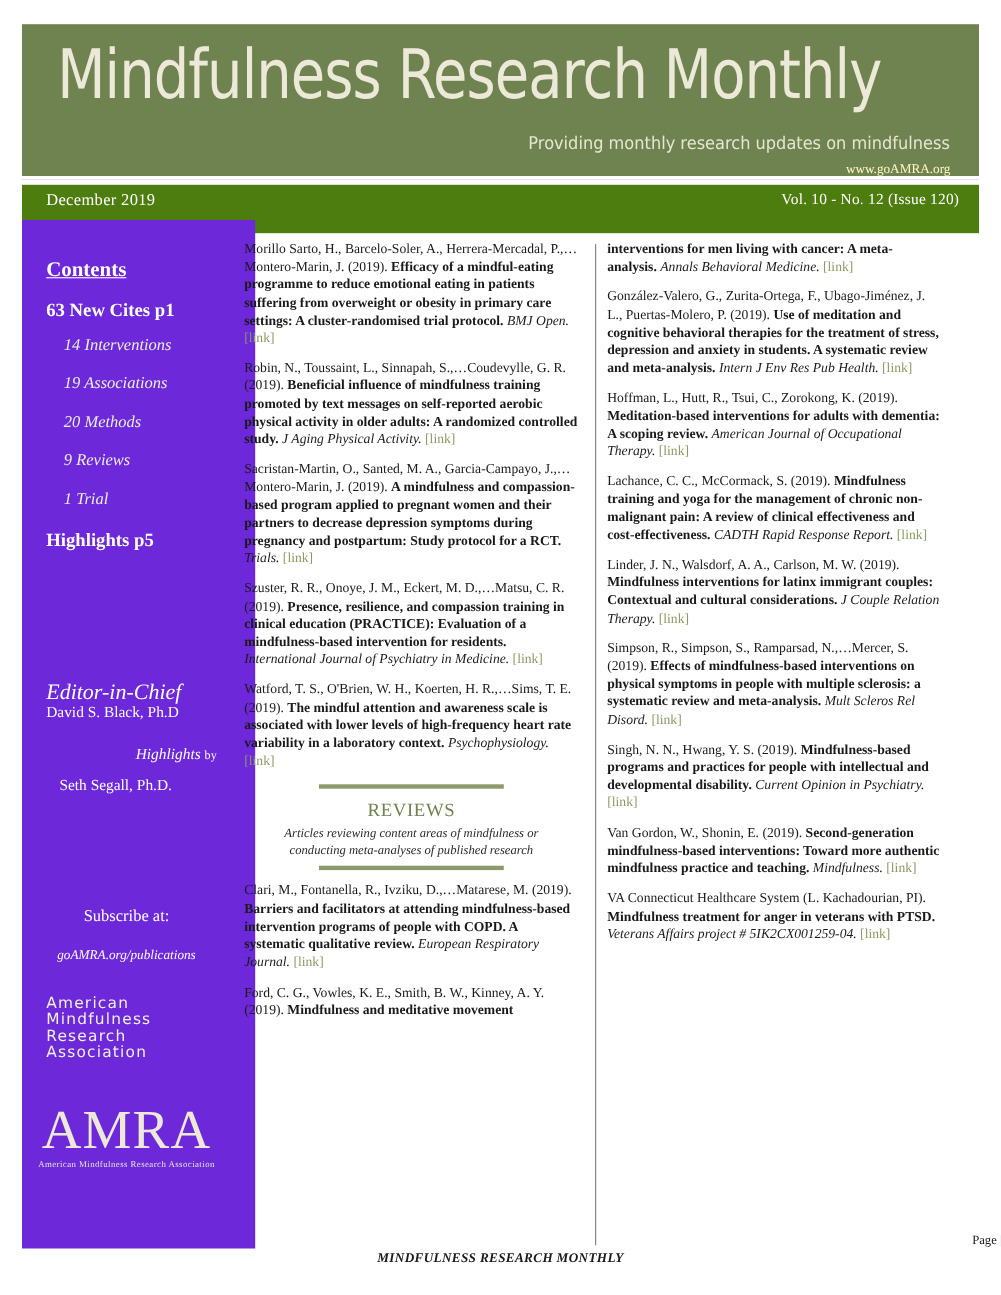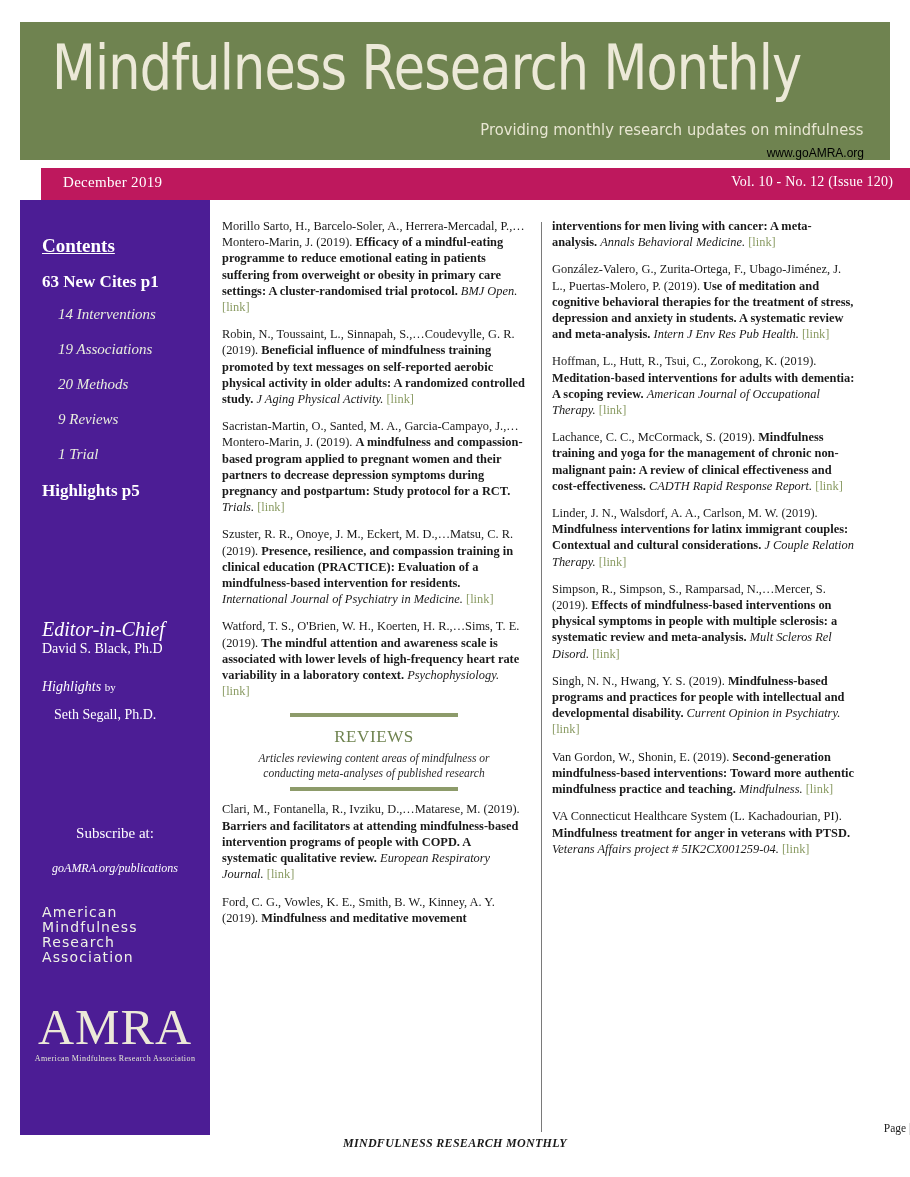--- a/index.html
+++ b/index.html
@@ -31,64 +31,63 @@
   }
   .masthead-tag{
     position:absolute;right:26px;top:98px;
     font-family:"DejaVu Sans", sans-serif;
     font-size:16px;color:#e8e6d2;
     transform:scaleX(0.92);transform-origin:right top;
     white-space:nowrap;
   }
   .masthead-url{
     position:absolute;right:26px;top:124px;
-    font-family:Liberation Sans, sans-serif;
-    font-size:12px;color:#000000;
+    font-family:Liberation Serif, serif;
+    font-size:12px;color:#fef9c3;
     white-space:nowrap;
   }
 
   
   .issuebar{
-    position:absolute;left:20px;top:168px;width:870px;height:32px;
-    background:#be185d;
-    margin-left:21px;
+    position:absolute;left:20px;top:168px;width:870px;height:44px;
+    background:#4d7c0f;
   }
   .issue-date{
     position:absolute;left:22px;top:6px;
     font-size:15px;color:#ffffff;letter-spacing:.3px;
   }
   .issue-vol{
     position:absolute;right:18px;top:6px;
     font-size:14px;color:#ffffff;letter-spacing:.2px;
   }
 
   
   .sidebar{
-    position:absolute;left:20px;top:200px;width:190px;height:935px;
-    background:#4c1d95;
+    position:absolute;left:20px;top:200px;width:212px;height:935px;
+    background:#6d28d9;
     color:#ffffff;
   }
   .contents-head{
     position:absolute;left:22px;top:35px;
     font-size:19px;font-weight:bold;color:#fff;
     text-decoration:underline;
   }
   .toc{position:absolute;left:22px;top:72px;width:166px;}
   .toc-main{
     font-size:17px;font-weight:bold;color:#fff;margin:0 0 14px 0;
   }
   .toc-sub{
     font-size:15px;font-style:italic;color:#e9eede;
     margin:0 0 18px 16px;
   }
   .toc-main.second{margin-top:4px;}
   .editor-block{position:absolute;left:22px;top:418px;width:166px;}
   .ed-role{font-size:20px;font-style:italic;color:#ffffff;margin:0;}
   .ed-name{font-size:14px;color:#ffffff;margin:0 0 22px 0;}
-  .hl-role{font-size:14px;font-style:italic;color:#ffffff;margin:0;}
+  .hl-role{font-size:14px;font-style:italic;color:#ffffff;margin:11px;text-align:right;}
   .hl-role .by{font-size:11px;font-style:normal;}
   .hl-name{font-size:14px;color:#ffffff;margin:12px;}
   .subscribe{
     position:absolute;left:0;top:625px;width:190px;text-align:center;
     font-size:15px;color:#ffffff;
   }
   .sub-url{
     position:absolute;left:0;top:661px;width:190px;text-align:center;
     font-size:12px;font-style:italic;color:#ffffff;
   }

